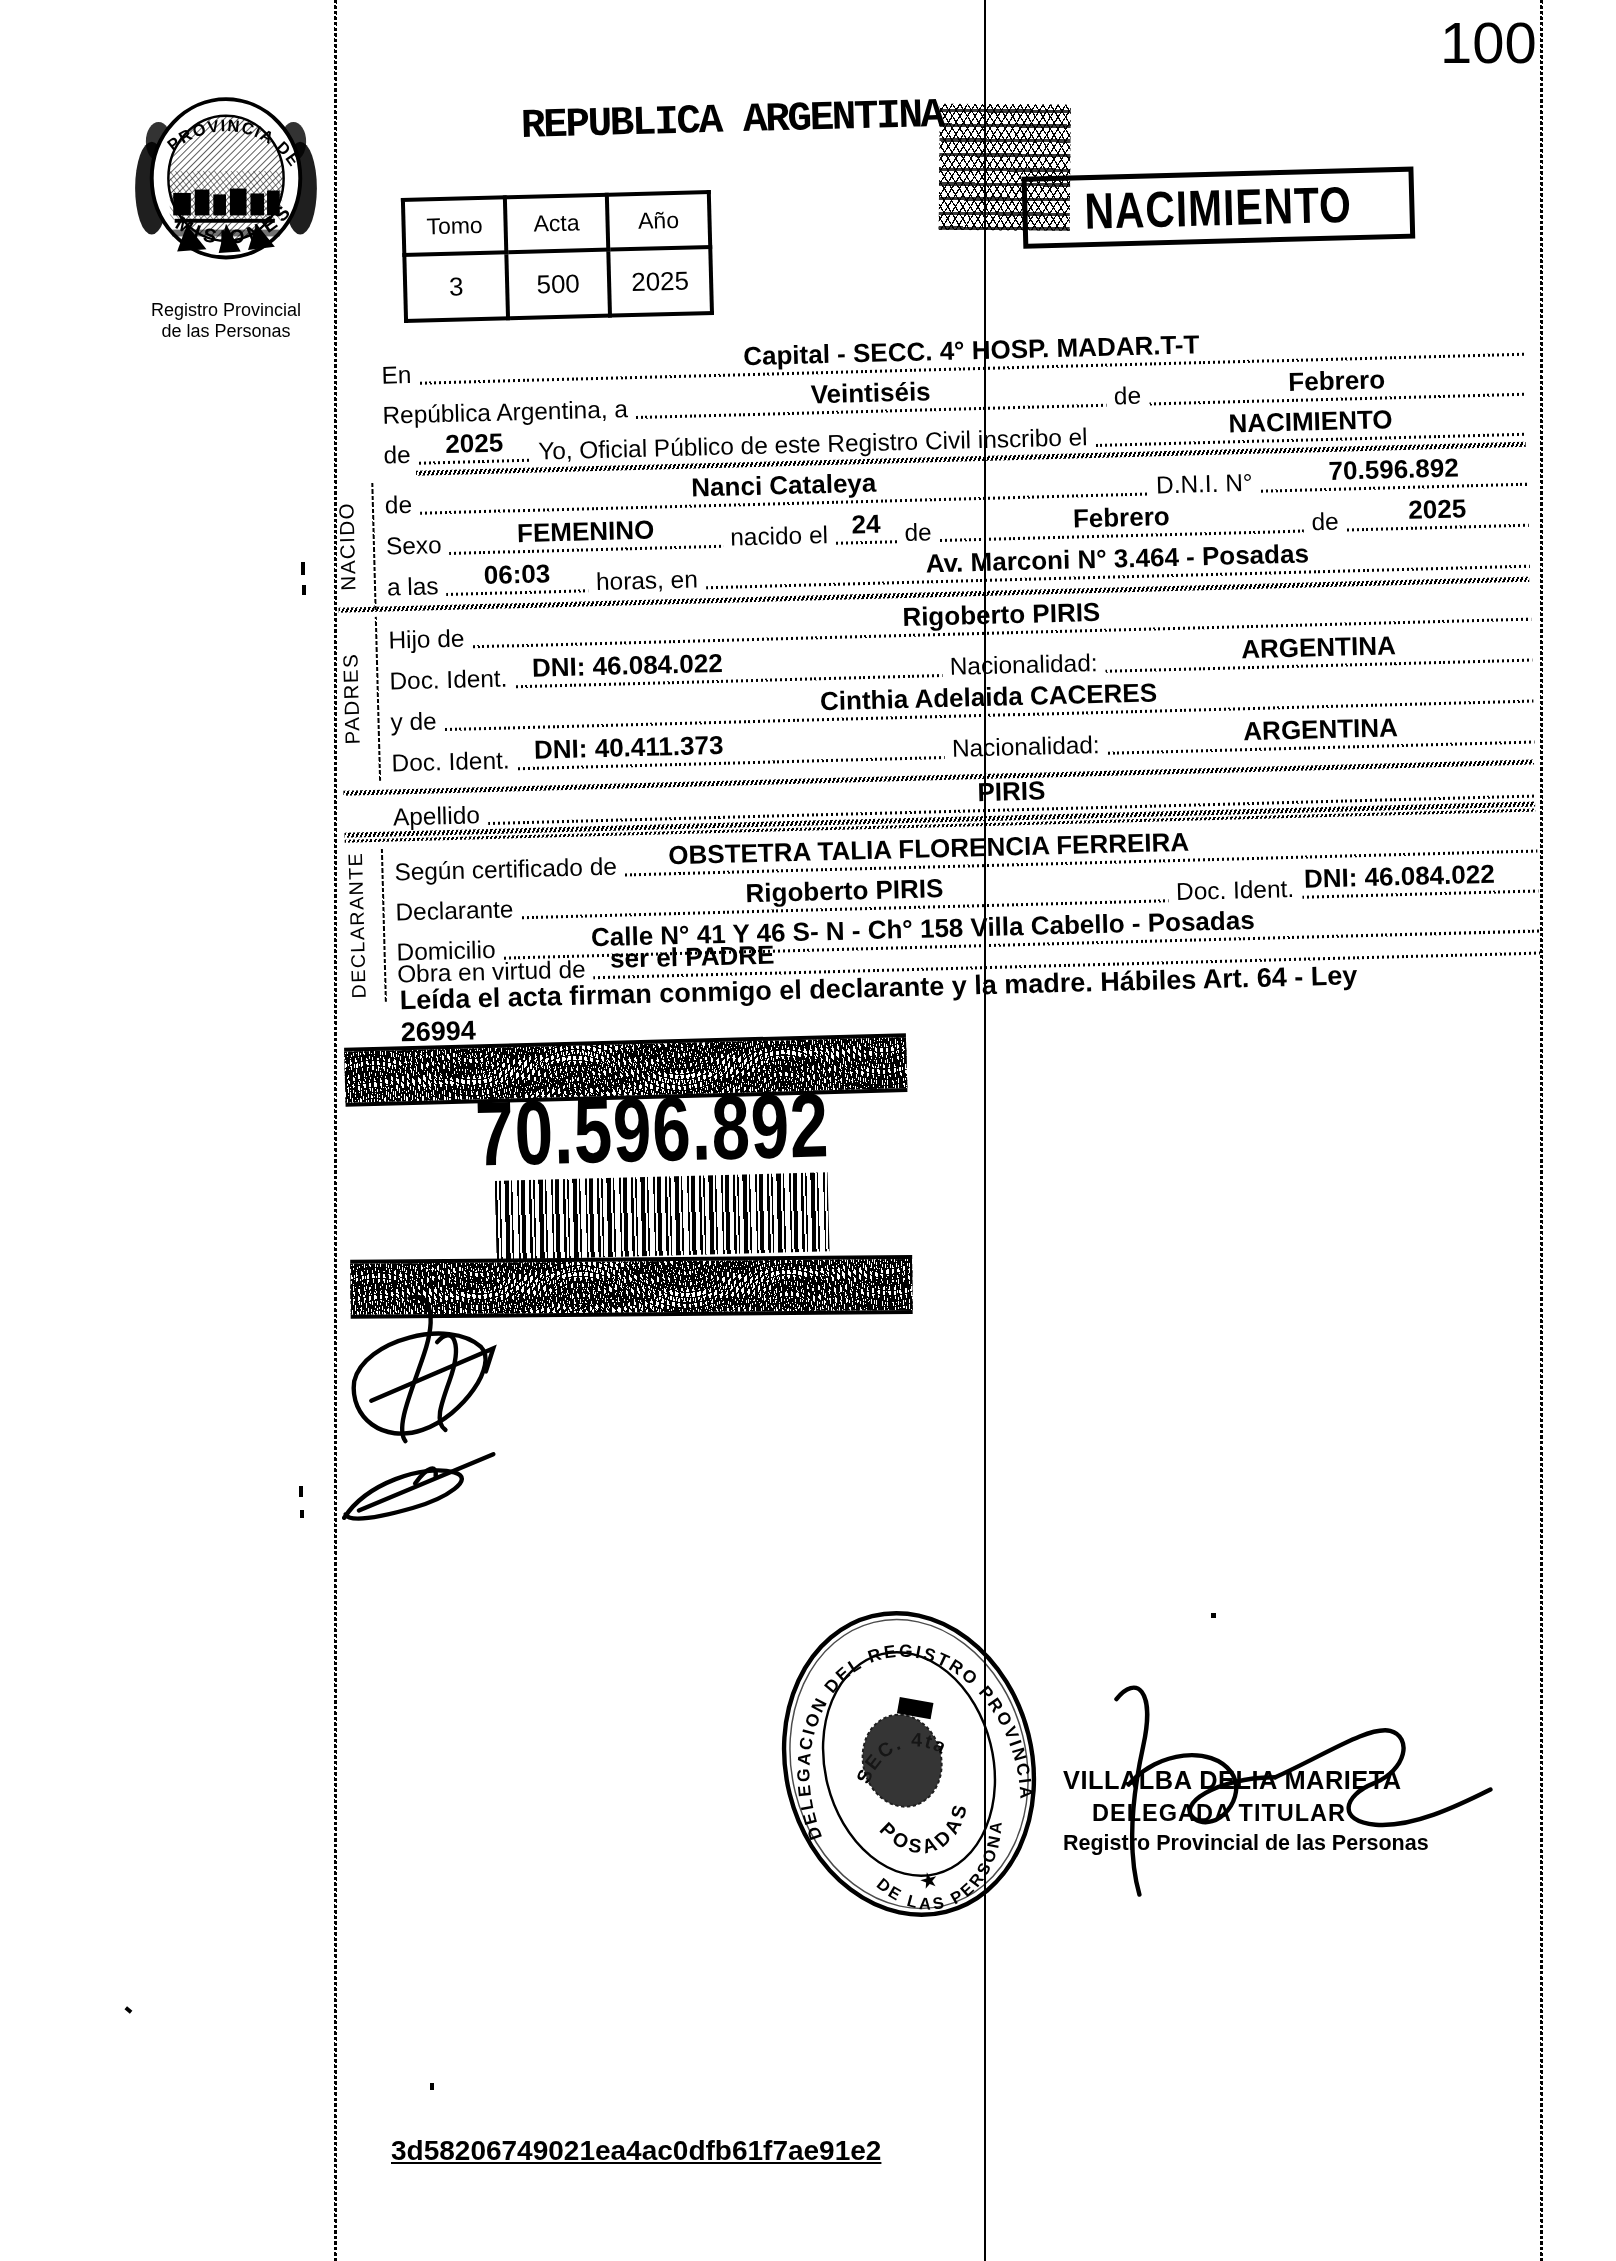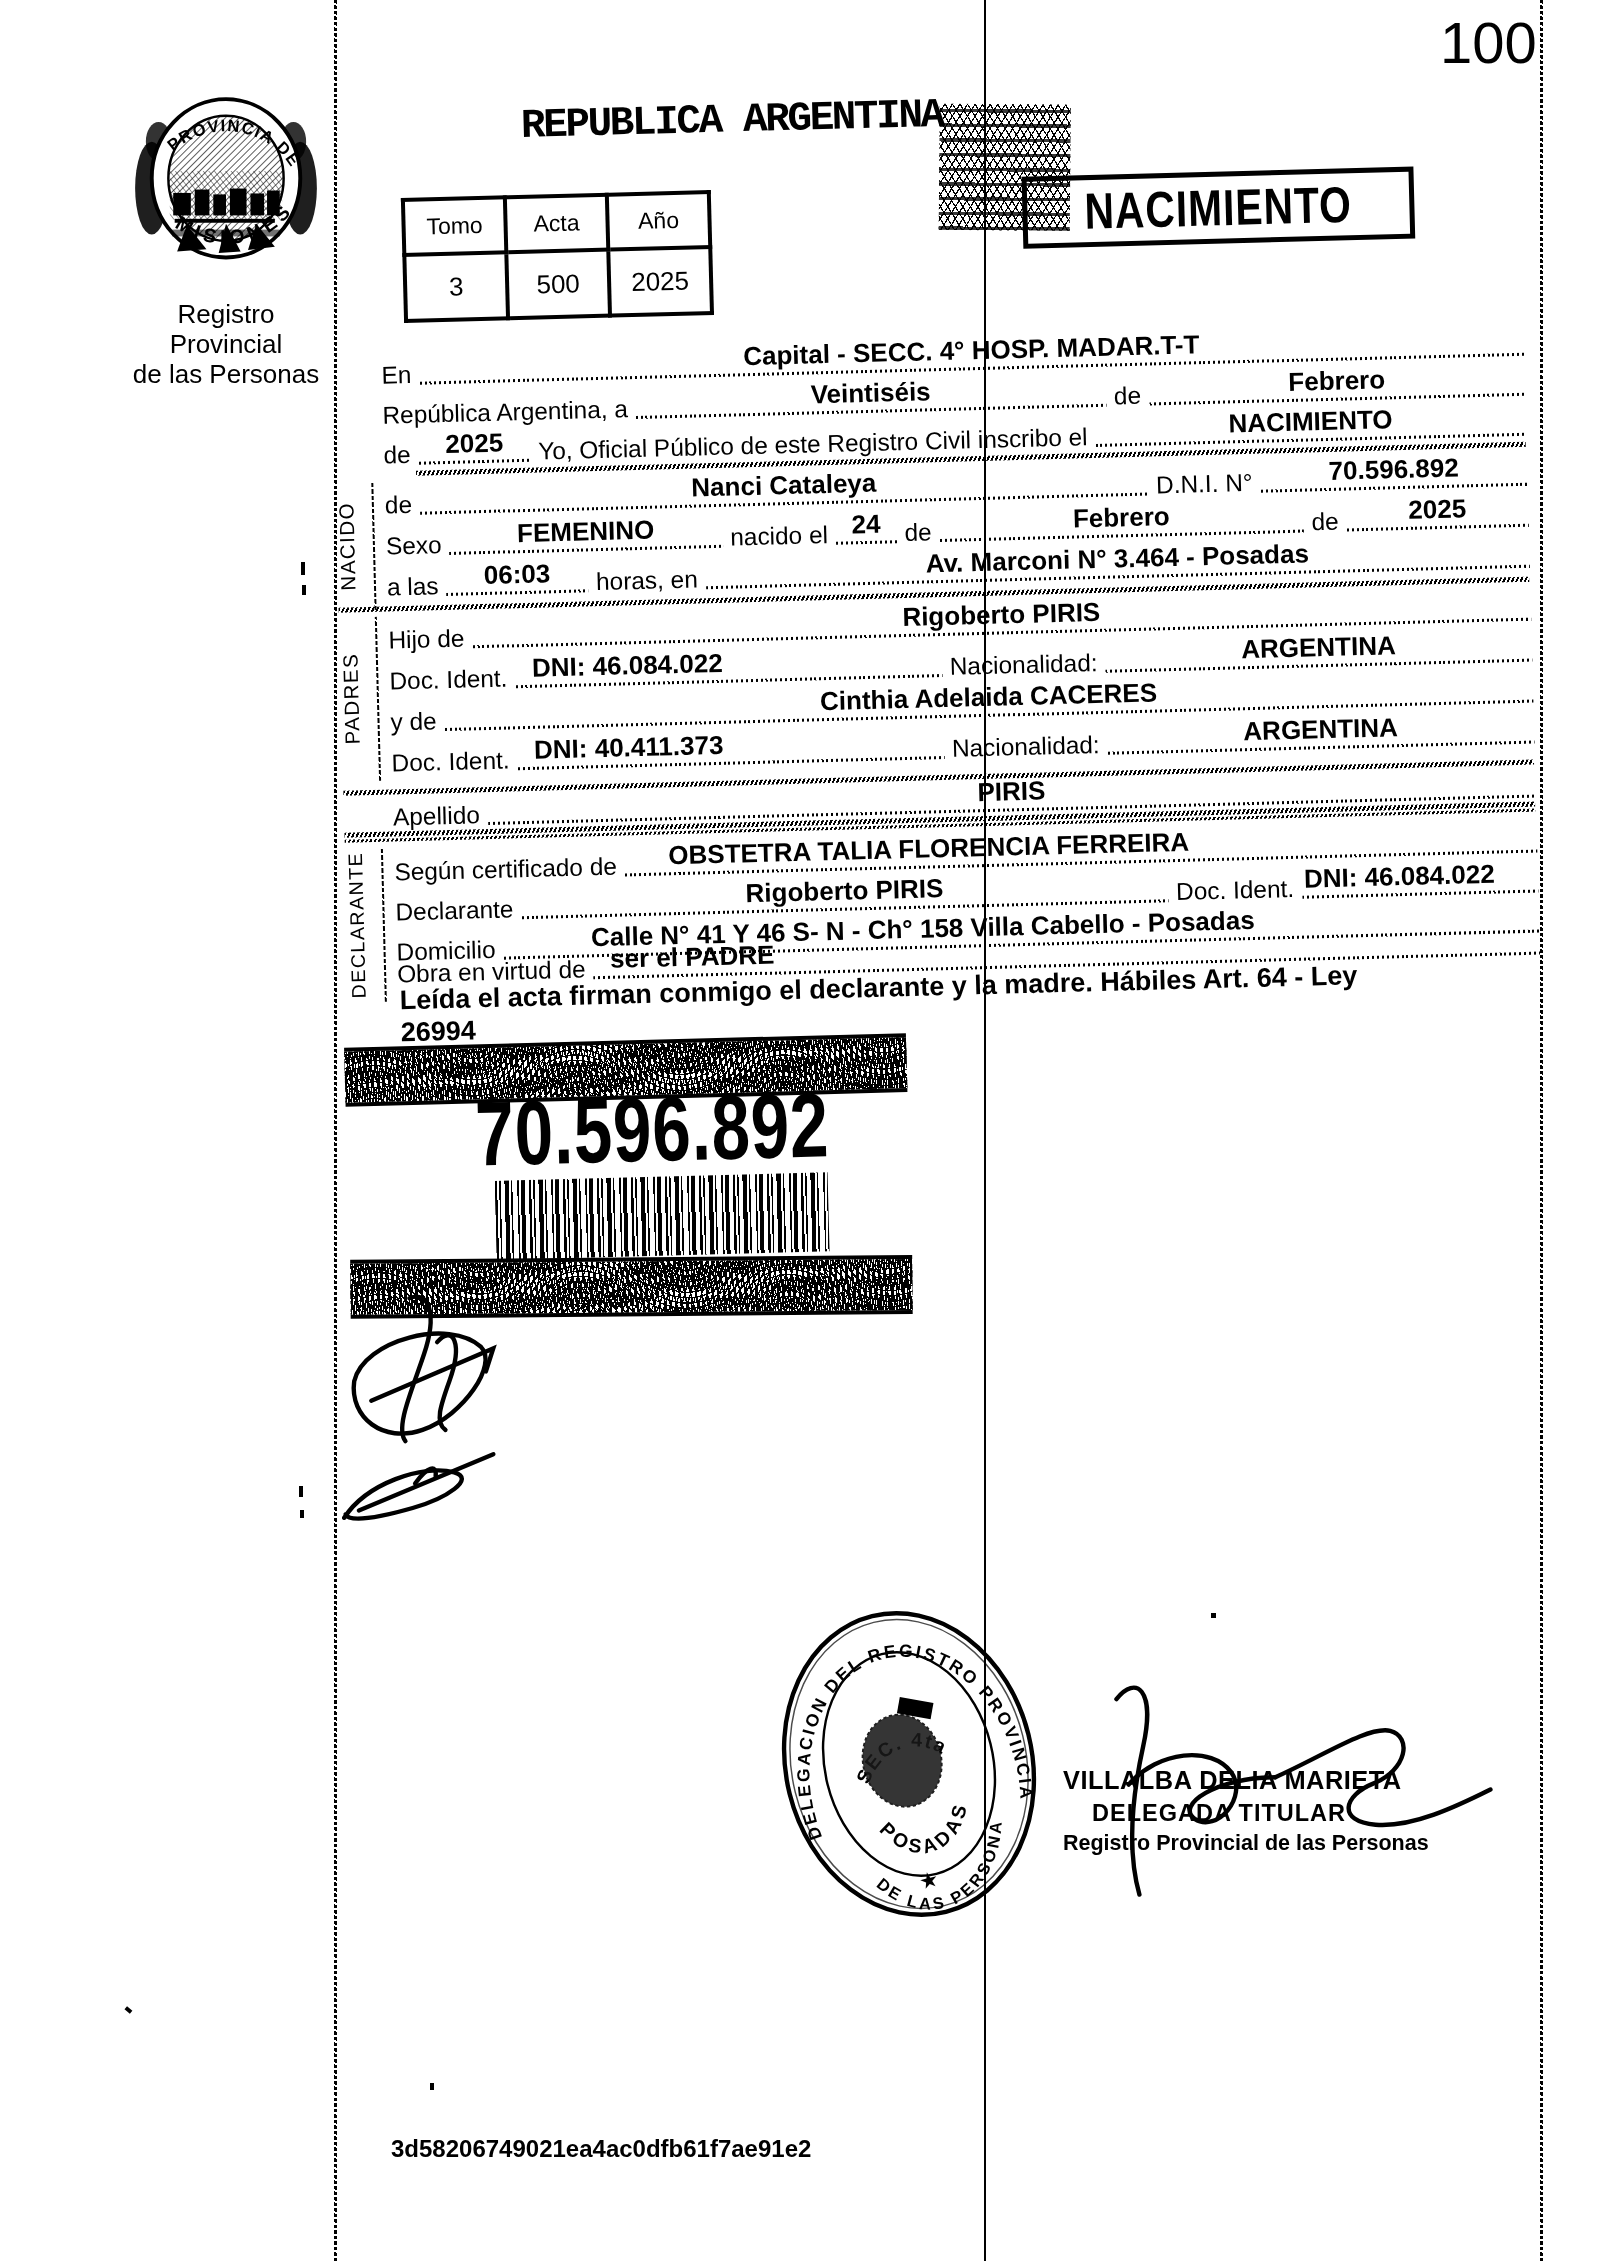--- a/index.html
+++ b/index.html
@@ -57,30 +57,30 @@
       repeating-radial-gradient(circle at 96% -35%,#000 0 1.2px,transparent 1.2px 5.4px);}
   .big-number{position:absolute;left:465px;top:1079px;font-weight:bold;font-size:91px;line-height:1;
      transform:scaleX(.76);transform-origin:left bottom;letter-spacing:1px;white-space:nowrap;}
   .barcode{position:absolute;left:483px;top:1172px;width:333px;height:79px;
      background:repeating-linear-gradient(90deg,
        #000 0 2.4px,#fff 2.4px 4.4px,#000 4.4px 5.9px,#fff 5.9px 9.8px,
        #000 9.8px 14px,#fff 14px 16px,#000 16px 17.6px,#fff 17.6px 22.5px,
        #000 22.5px 24px,#fff 24px 26px,#000 26px 30px,#fff 30px 34px);}
   
   .page-number{position:absolute;left:1440px;top:8.8px;font-size:58px;z-index:4;}
-  .hash{position:absolute;left:391px;top:2135px;font-weight:bold;font-size:24px;letter-spacing:0;}
+  .hash{position:absolute;left:391px;top:2135px;font-weight:bold;font-size:28px;letter-spacing:0;text-decoration:underline;}
   .sig-svg{position:absolute;z-index:3;}
   .signatory{position:absolute;left:1063px;top:1766px;z-index:2;width:401px;}
   .signatory .nm{font-size:25.4px;font-weight:600;letter-spacing:0.5px;}
   .signatory .rl{font-size:23.5px;font-weight:600;margin-top:4.9px;margin-left:29px;letter-spacing:1px;}
   .signatory .org{font-size:21.5px;font-weight:bold;margin-top:3.9px;}
   .stamp-wrap{position:absolute;left:772px;top:1598px;width:274px;height:332px;transform:rotate(-14deg);z-index:2;}
   
   .logo{position:absolute;left:128px;top:83px;width:196px;z-index:2;text-align:center;}
-  .logo .org-line{font-size:26px;line-height:1.15;}
+  .logo .org-line{font-size:18px;line-height:1.15;}
   .speck{position:absolute;background:#000;z-index:3;}
 </style>
 </head>
 <body>
 
 <div id="page">
 
   <div class="vline-wavy" style="left:334px;"></div>
   <div class="vline-fold" style="left:984px;"></div>
   <div class="vline-wavy" style="left:1540px;"></div>

